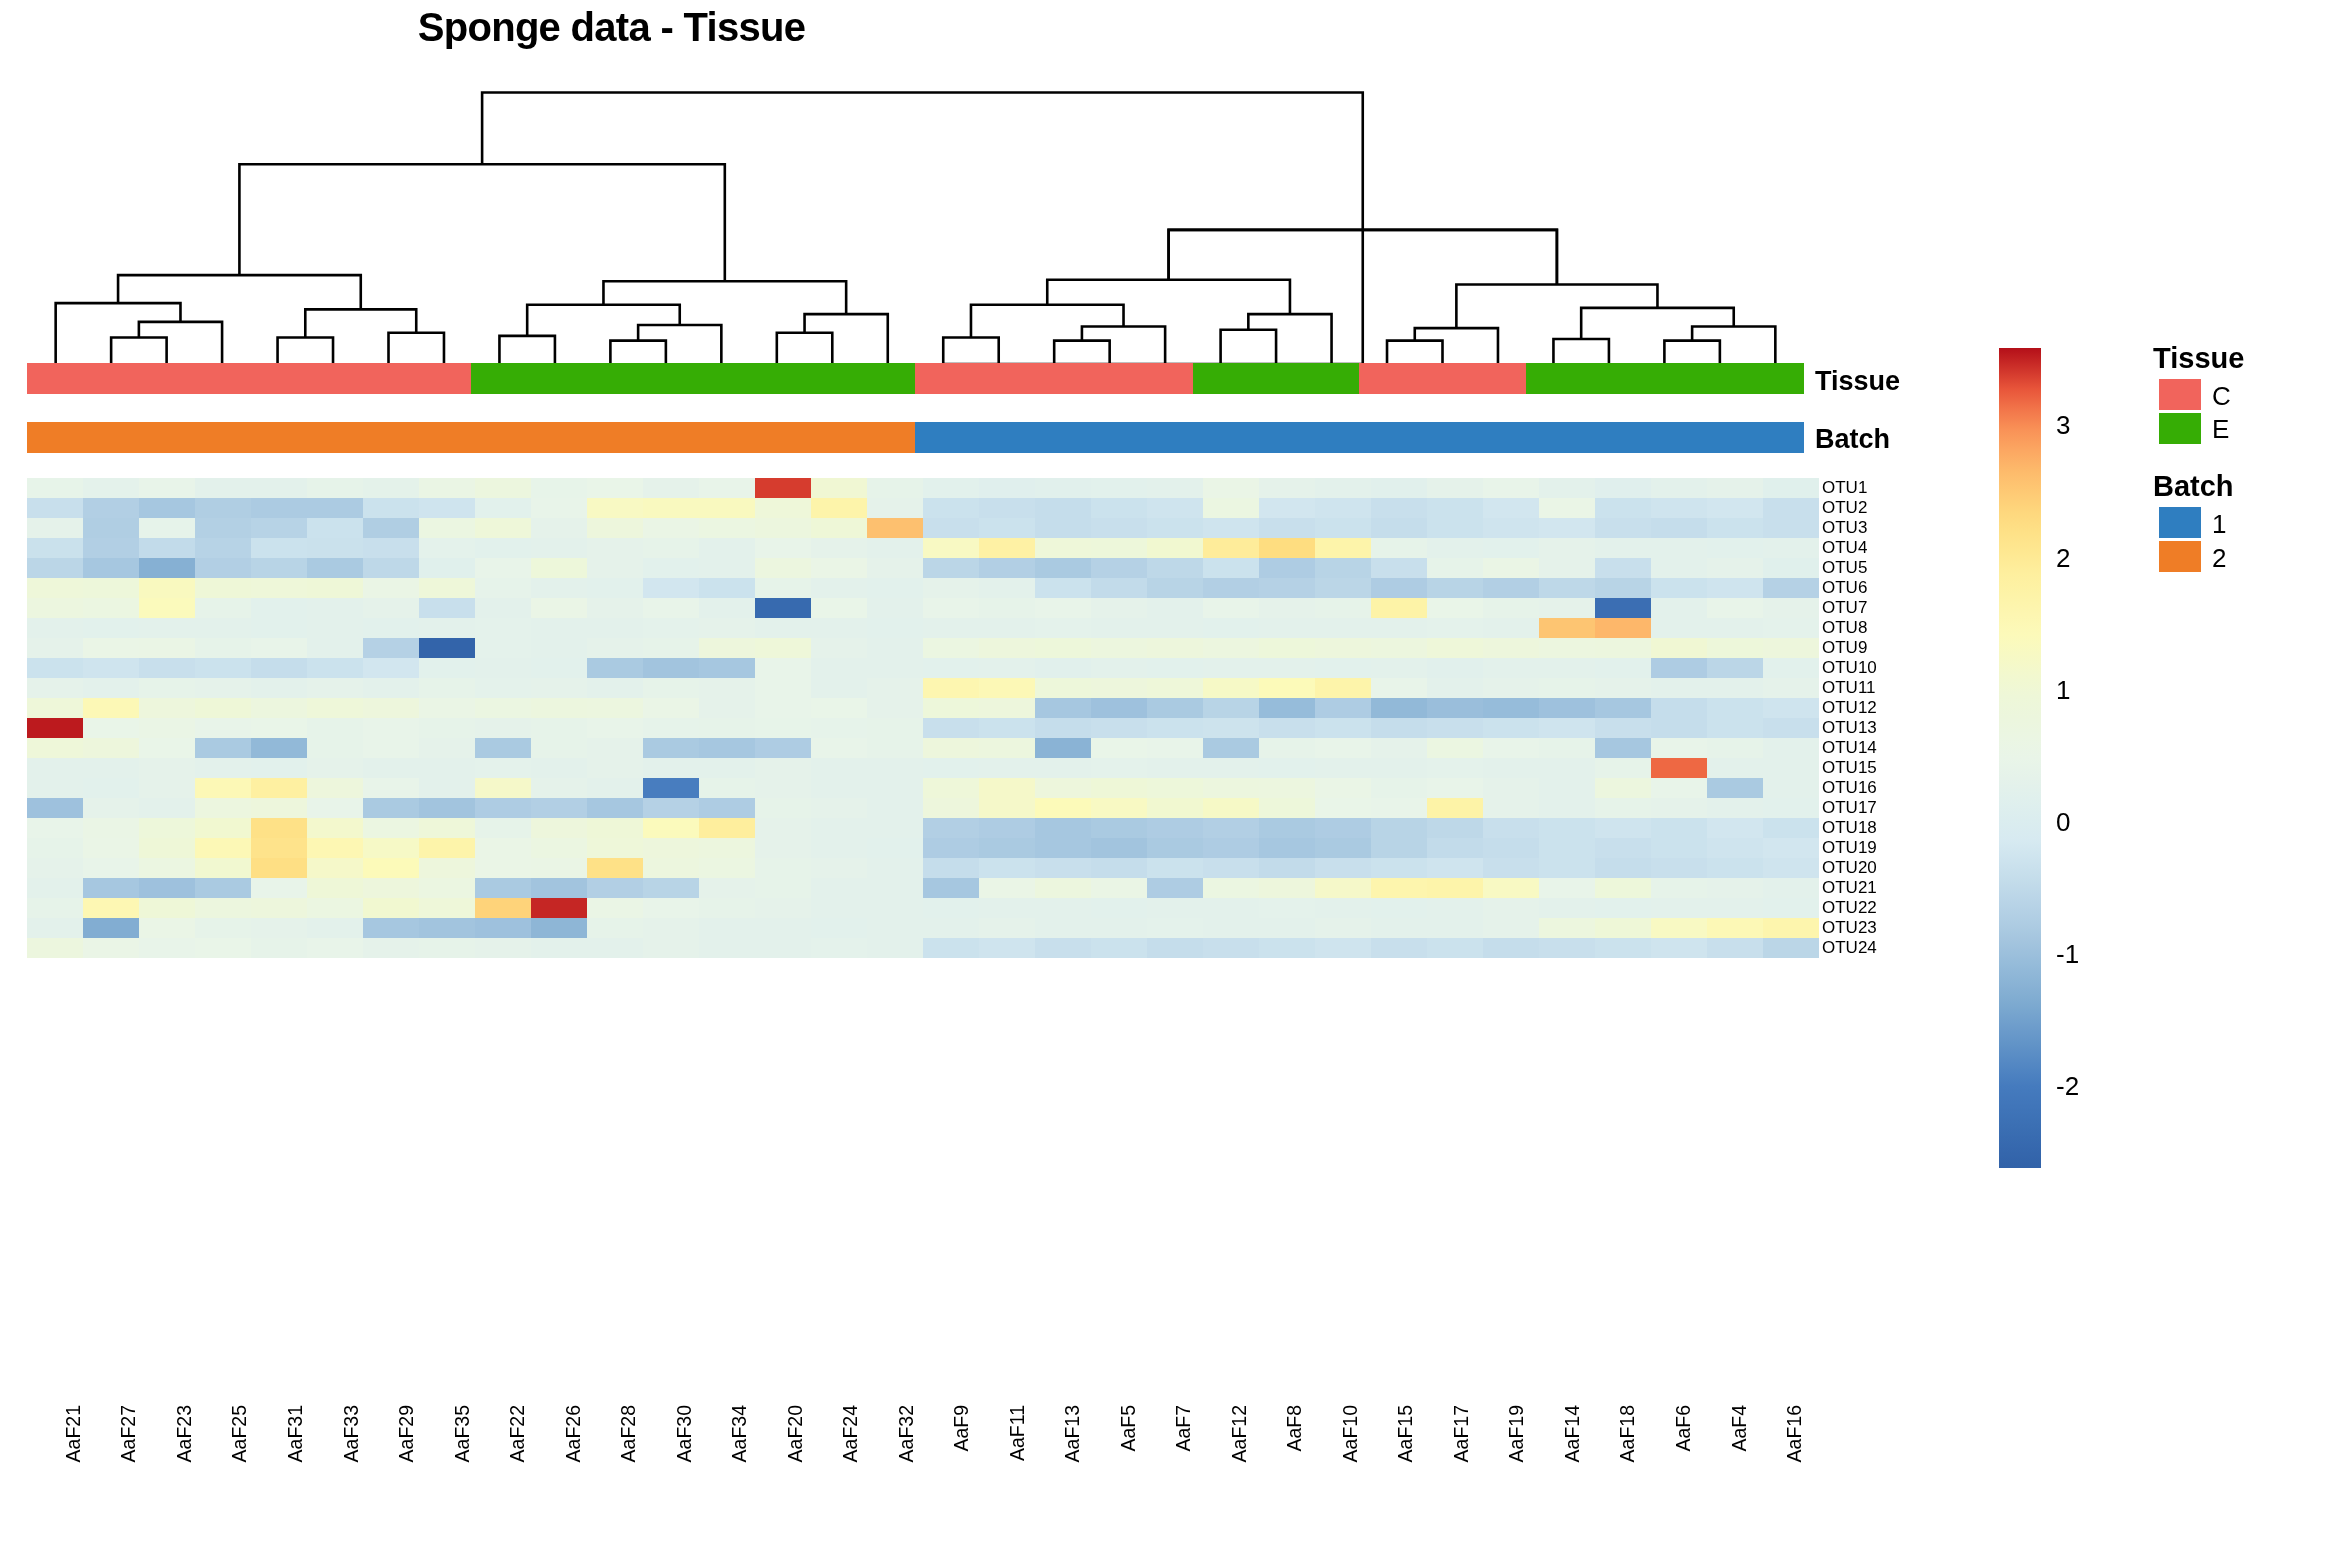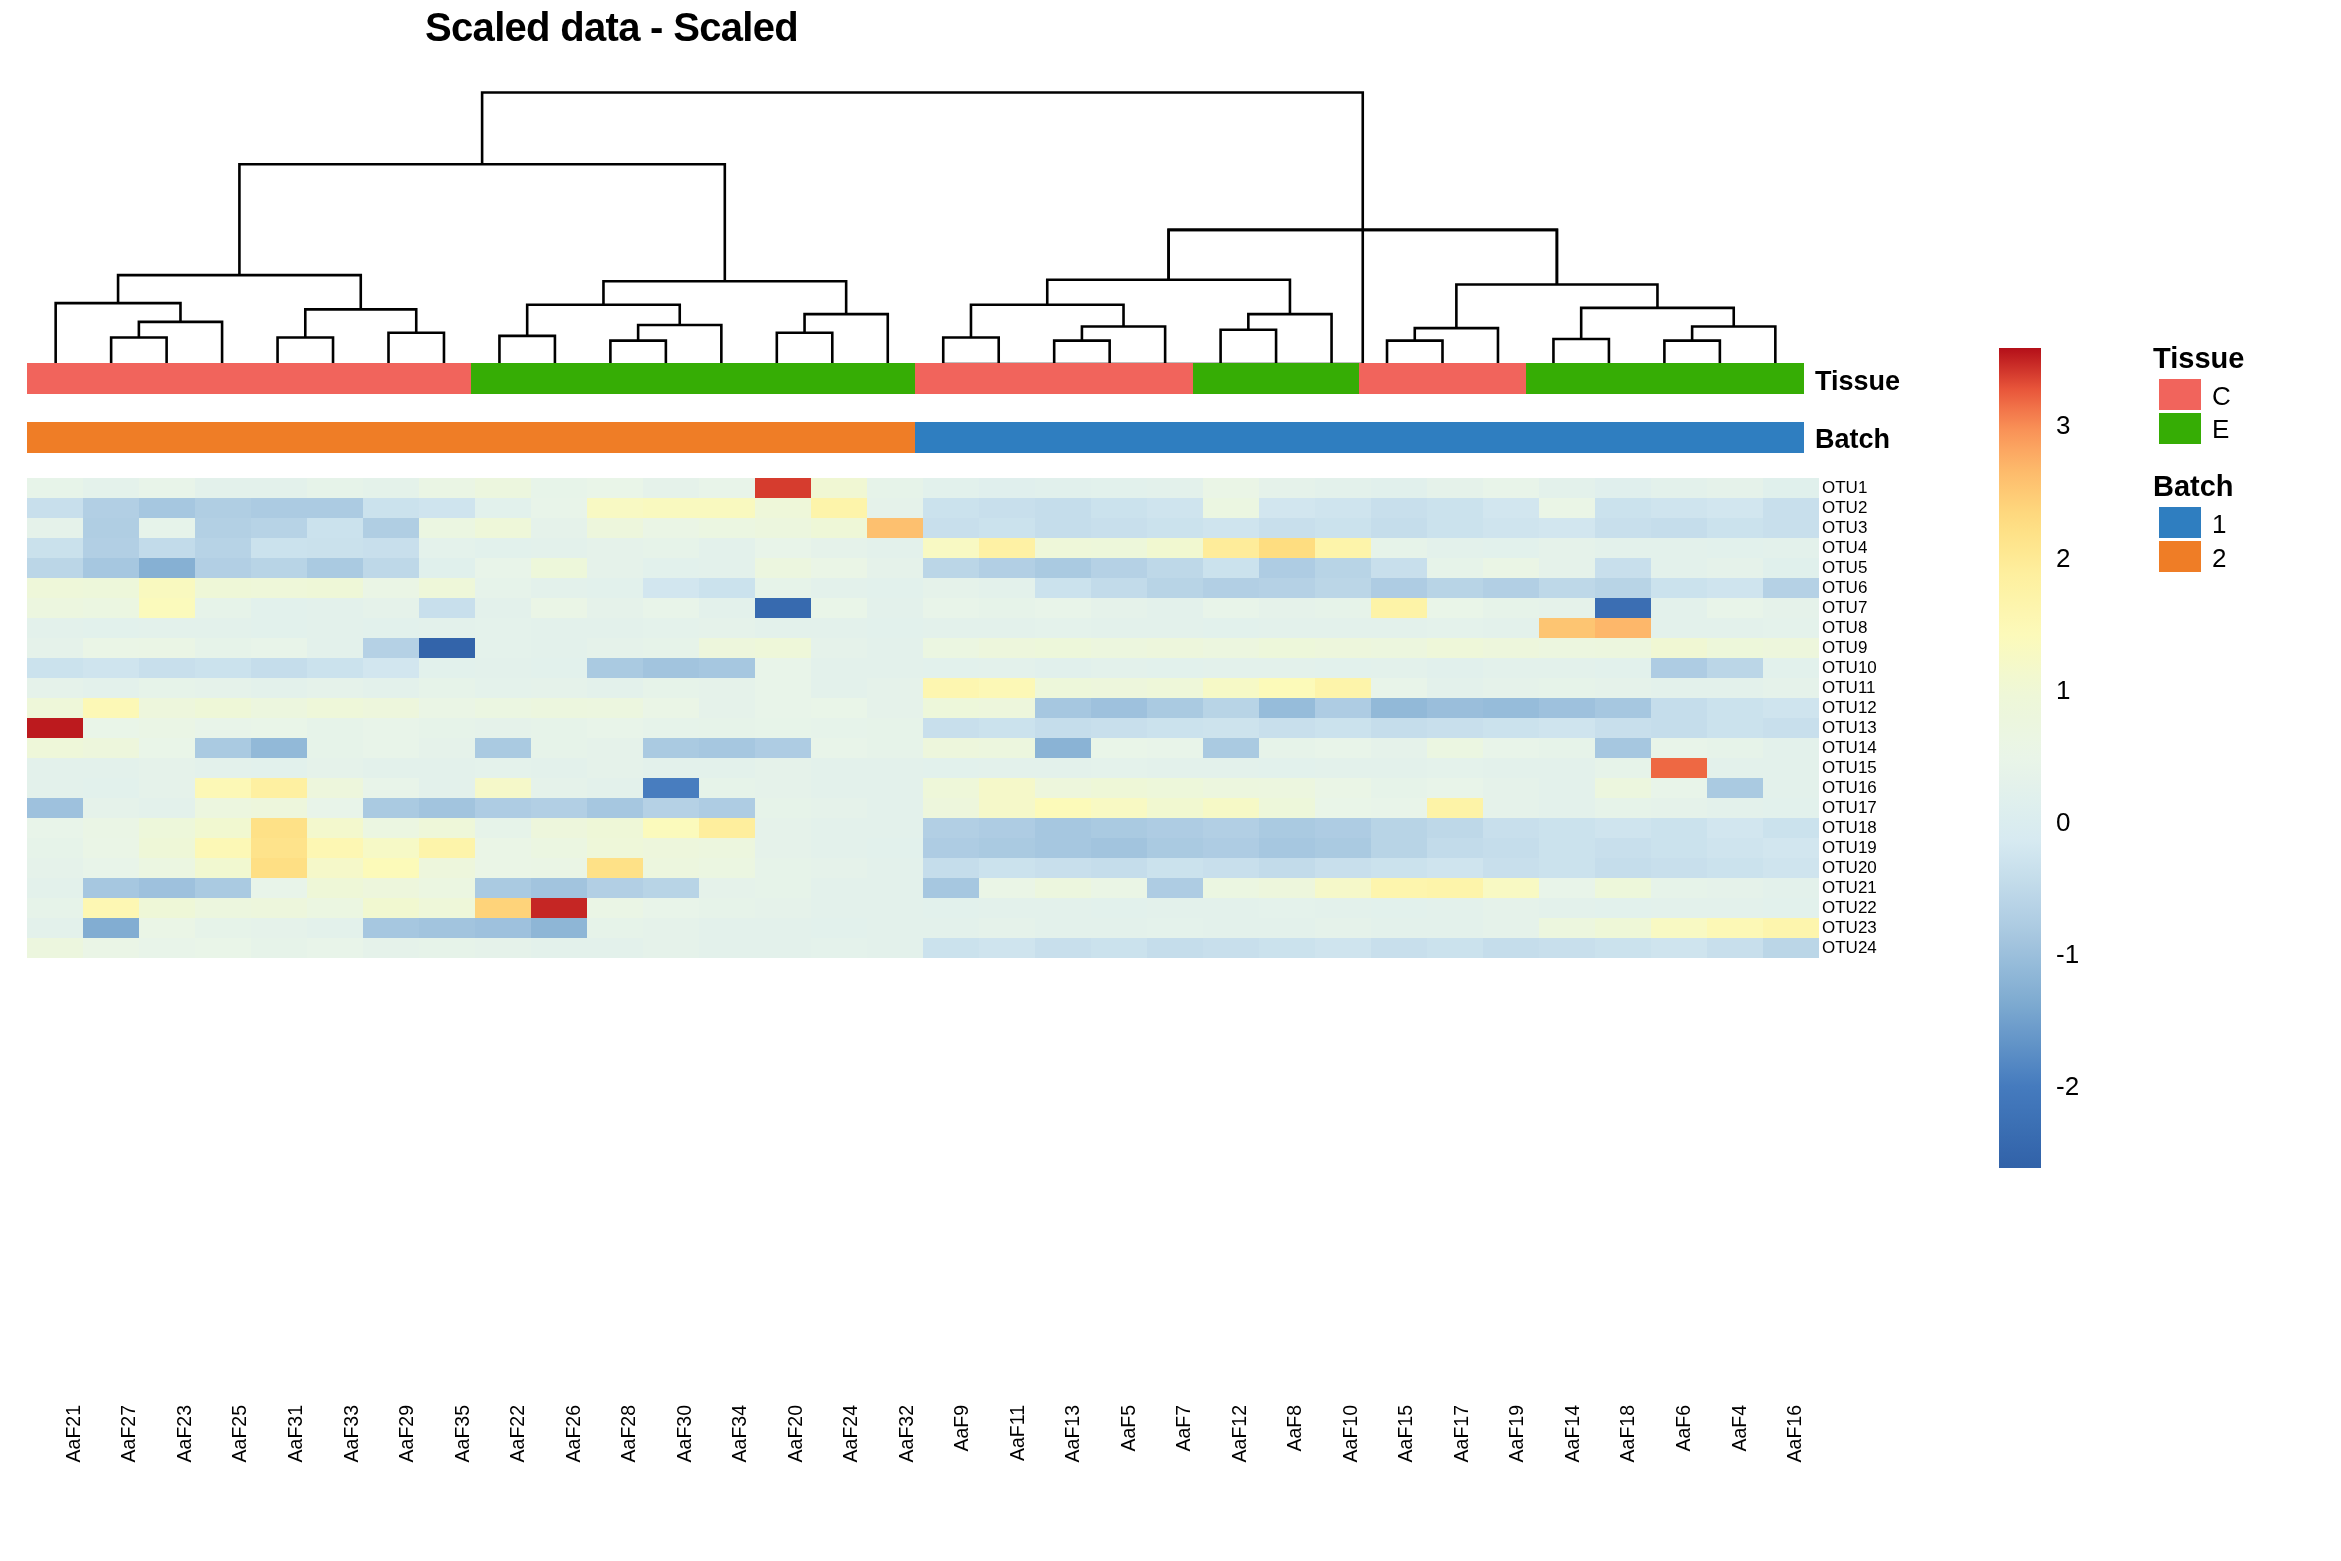--- a/index.html
+++ b/index.html
@@ -65,21 +65,21 @@
   }
   .legend-key{position:absolute;width:42px;height:31px;}
   .legend-text{
     position:absolute;font-size:26px;color:#000;
     font-family:"Liberation Sans",sans-serif;
   }
 </style>
 </head>
 <body>
 
-<div id="title">Scaled data - Scaled</div>
+<div id="title">Sponge data - Tissue</div>
 
 <div id="dendro">
     <svg width="1777" height="312" viewBox="0 0 2731 480">
       <path d="M 128.015625 480 L 128.015625 439.2 L 213.359375 439.2 L 213.359375 480" fill="none" stroke="#000" stroke-width="4"></path>
       <path d="M 170.6875 439.2 L 170.6875 415.2 L 298.703125 415.2 L 298.703125 480" fill="none" stroke="#000" stroke-width="4"></path>
       <path d="M 42.671875 480 L 42.671875 386.4 L 234.6953125 386.4 L 234.6953125 415.2" fill="none" stroke="#000" stroke-width="4"></path>
       <path d="M 384.046875 480 L 384.046875 439.2 L 469.390625 439.2 L 469.390625 480" fill="none" stroke="#000" stroke-width="4"></path>
       <path d="M 554.734375 480 L 554.734375 432 L 640.078125 432 L 640.078125 480" fill="none" stroke="#000" stroke-width="4"></path>
       <path d="M 426.71875 439.2 L 426.71875 396 L 597.40625 396 L 597.40625 432" fill="none" stroke="#000" stroke-width="4"></path>
       <path d="M 138.68359375 386.4 L 138.68359375 343.20000000000005 L 512.0625 343.20000000000005 L 512.0625 396" fill="none" stroke="#000" stroke-width="4"></path>

